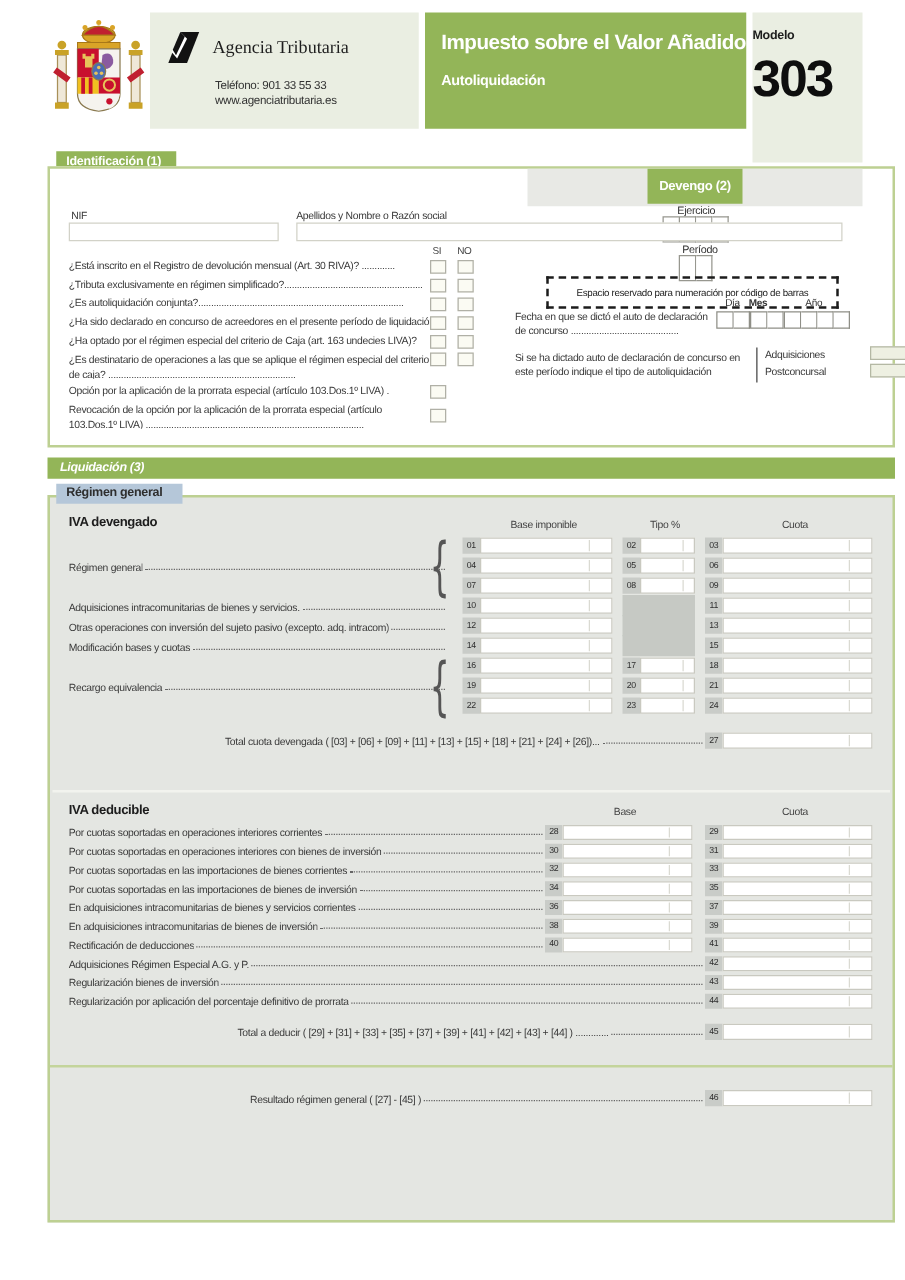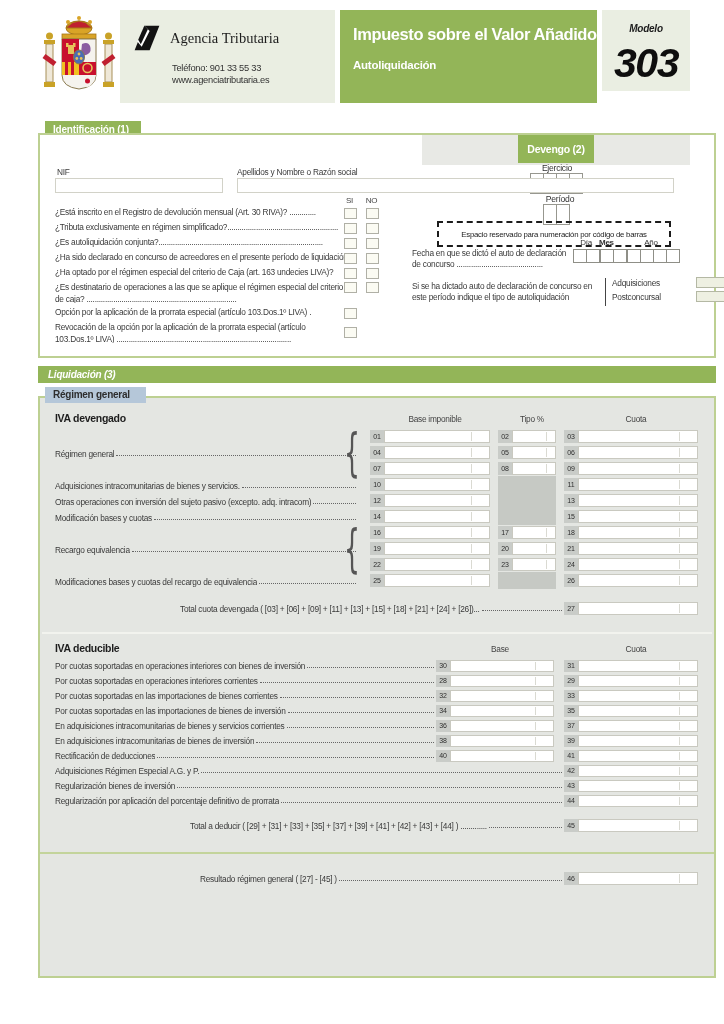--- a/index.html
+++ b/index.html
@@ -9,21 +9,21 @@
   .coa{position:absolute;left:42px;top:12px;width:74px;height:92px;}
   .agency-box{position:absolute;left:120px;top:10px;width:215px;height:93px;background:var(--light_box);box-sizing:border-box;padding:12px 0 0 12px;}
   .agency-row{display:flex;align-items:center;gap:8px;}
   .agency-name{font-family:"Liberation Serif",serif;font-size:14.5px;letter-spacing:0;color:#1d1d1d;}
   .agency-phone,.agency-web{margin-left:40px;font-size:9.3px;color:#333;}
   .agency-phone{margin-top:9px;}
   .agency-web{margin-top:2px;}
   .title-box{position:absolute;left:340px;top:10px;width:257px;height:93px;background:var(--green);box-sizing:border-box;padding:15px 0 0 13px;color:#fff;}
   .tax-title{font-size:16.5px;font-weight:bold;letter-spacing:-0.4px;}
   .tax-sub{font-size:11.5px;font-weight:bold;margin-top:15px;}
-  .model-box{position:absolute;left:602px;top:10px;width:88px;height:81px;background:var(--light_box);box-sizing:border-box;text-align:center;padding-top:13px;font-style:italic;}
+  .model-box{position:absolute;left:602px;top:10px;width:88px;height:120px;background:var(--light_box);box-sizing:border-box;text-align:left;padding-top:13px;}
   .model-label{font-size:10px;font-weight:bold;color:#1d1d1d;}
   .model-num{font-size:41px;font-weight:bold;color:#0e0e0e;margin-top:6px;letter-spacing:-1.5px;}
   
   .sec-label{position:absolute;background:var(--green);color:#fff;font-weight:bold;font-size:10px;padding:3px 12px 3px 8px;letter-spacing:-0.2px;}
   
   #id-box{position:absolute;left:38px;top:133px;width:678px;height:225px;border:2px solid var(--green_border);background:#fff;box-sizing:border-box;}
   .devengo-strip{position:absolute;left:382px;top:0;right:24px;height:30px;background:#e8e9e5;display:flex;align-items:center;flex-direction:column;}
   .devengo-tag{background:var(--green);color:#fff;font-weight:bold;font-size:10.5px;padding:8px 9px;flex:none;}
   .dv-lab{margin:0 8px 0 10px;font-size:8.6px;color:#333;}
   .dcells{display:flex;}
@@ -430,72 +430,55 @@
                 <span class="fbox fb-base"></span>
                 <span class="gap8"></span>
                 <span class="code">23</span>
                 <span class="fbox fb-tipo"></span>
                 <span class="gap8"></span>
                 <span class="code">24</span>
                 <span class="fbox fb-cuota"></span>
               </div>
             </div>
           </div>
-          <div class="dev-group">
-            <div class="g-labelwrap">
-              <span class="g-label">Modificaciones bases y cuotas del recargo de equivalencia</span>
-              <span class="dots"></span>
-            </div>
-            <div class="g-lines">
-              <div class="g-line">
-                <span class="code">25</span>
-                <span class="fbox fb-base"></span>
-                <span class="gap8"></span>
-                <span class="gray-cell"></span>
-                <span class="gap8"></span>
-                <span class="code">26</span>
-                <span class="fbox fb-cuota"></span>
-              </div>
-            </div>
-          </div>
         </div>
       <div class="sum-row mt12">
         <span class="ind-a"></span>
         <span class="sum-label">Total cuota devengada ( [03] + [06] + [09] + [11] + [13] + [15] + [18] + [21] + [24] + [26])...</span>
         <span class="dots"></span>
         <span class="code">27</span>
         <span class="fbox fb-cuota"></span>
       </div>
     </div>
 
     <div class="sep1"></div>
 
     <div class="tbl" id="ded-table">
       <div class="tbl-head">
         <span class="tbl-title">IVA deducible</span>
         <span class="col-h ch-dbase">Base</span>
         <span class="col-h ch-dcuota">Cuota</span>
       </div>
       <div id="ded-rows">
           <div class="ded-row">
+            <span class="g-label">Por cuotas soportadas en operaciones interiores corrientes</span>
+            <span class="dots"></span>
+            <span class="code">28</span>
+            <span class="fbox fb-dbase"></span>
+            <span class="gap10"></span>
+            <span class="code">29</span>
+            <span class="fbox fb-cuota"></span>
+          </div>
+          <div class="ded-row">
             <span class="g-label">Por cuotas soportadas en operaciones interiores con bienes de inversión</span>
             <span class="dots"></span>
             <span class="code">30</span>
             <span class="fbox fb-dbase"></span>
             <span class="gap10"></span>
             <span class="code">31</span>
-            <span class="fbox fb-cuota"></span>
-          </div>
-          <div class="ded-row">
-            <span class="g-label">Por cuotas soportadas en operaciones interiores corrientes</span>
-            <span class="dots"></span>
-            <span class="code">28</span>
-            <span class="fbox fb-dbase"></span>
-            <span class="gap10"></span>
-            <span class="code">29</span>
             <span class="fbox fb-cuota"></span>
           </div>
           <div class="ded-row">
             <span class="g-label">Por cuotas soportadas en las importaciones de bienes corrientes</span>
             <span class="dots"></span>
             <span class="code">32</span>
             <span class="fbox fb-dbase"></span>
             <span class="gap10"></span>
             <span class="code">33</span>
             <span class="fbox fb-cuota"></span>

